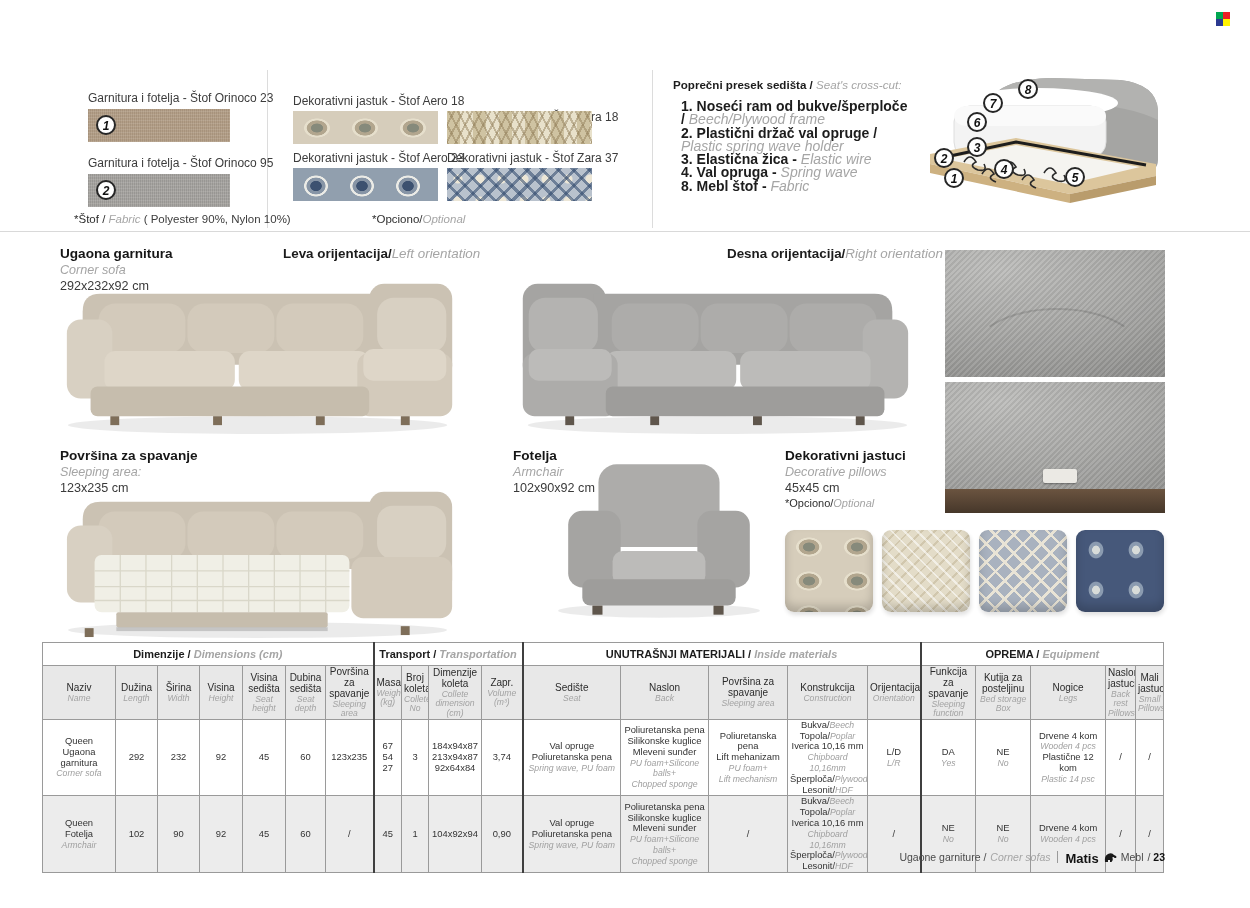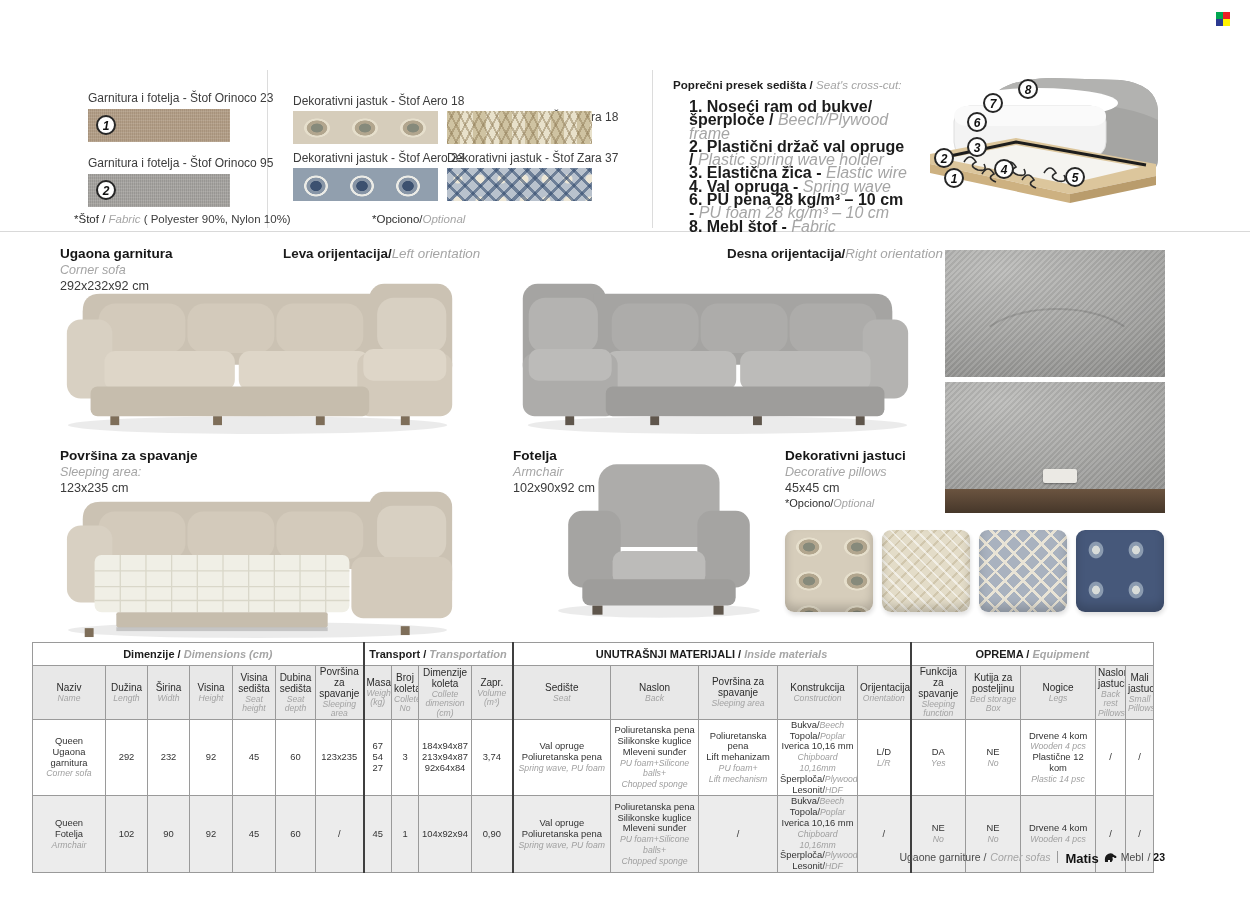--- a/index.html
+++ b/index.html
@@ -50,21 +50,21 @@
   .pat-trellis{background-color:#a9b2bf;background-image:
      repeating-linear-gradient(45deg,#e9e4d6 0 2.5px,transparent 2.5px 13px),
      repeating-linear-gradient(-45deg,#e9e4d6 0 2.5px,transparent 2.5px 13px);}
   .pat-navy{background-color:#46587a;background-image:
      radial-gradient(ellipse 15px 17px at 20px 20px,#d8dcd9 0 24%,#8b9bb0 28% 46%,#46587a 52%),
      repeating-linear-gradient(0deg,rgba(255,255,255,.08) 0 2px,transparent 2px 10px);
      background-size:40px 40px,auto;}
 
   
   .cc-title{font-size:11.6px;}
-  .cc-list{list-style:none;margin:16px;padding:0;font-size:16px;line-height:13.3px;}
+  .cc-list{list-style:none;margin:8px;padding:0;font-size:14px;line-height:13.3px;}
   .cc-list .b{font-weight:bold;}
   .diagram{position:absolute;left:920px;top:72px;width:245px;height:140px;}
 
   
   .ptitle{font-size:13.6px;font-weight:bold;color:#161616;line-height:17px;}
   .psub{font-size:12.6px;font-style:italic;color:#a5a5a5;line-height:16px;}
   .pdims{font-size:12.6px;color:#3a3a3a;line-height:17px;}
   .orient{font-size:13.4px;}
   .popt{font-size:11px;}
 
@@ -79,21 +79,21 @@
      repeating-linear-gradient(135deg,rgba(255,255,255,.07) 0 2px,rgba(0,0,0,.06) 2px 4px),
      radial-gradient(130% 100% at 25% 15%,#bdbdbb 0%,#a8a8a6 50%,#8f8f8d 100%);}
   .seam{position:absolute;left:12%;top:46%;width:76%;height:70%;border-radius:50%;
         border:2px solid transparent;border-top-color:rgba(0,0,0,.12);}
   .wood{position:absolute;left:0;right:0;bottom:0;height:24px;background:linear-gradient(#6b5440,#46372a);}
   .tag{position:absolute;right:40%;bottom:30px;width:34px;height:14px;background:#ebe9e4;border-radius:2px;
        box-shadow:0 1px 2px rgba(0,0,0,.35);}
   .pillow{position:absolute;width:88px;height:82px;border-radius:9px;box-shadow:inset 0 -6px 10px rgba(0,0,0,.18), 1px 3px 4px rgba(0,0,0,.12);}
 
   
-  table.spec{position:absolute;left:32px;top:642px;width:1121px;border-collapse:collapse;table-layout:fixed;
+  table.spec{position:absolute;left:42px;top:642px;width:1121px;border-collapse:collapse;table-layout:fixed;
      border:1px solid #4a4a4a;}
   table.spec th,table.spec td{border:1px solid #9a9a9a;padding:0 2px;text-align:center;vertical-align:middle;overflow:hidden;}
   th.grp{height:22px;font-size:11px;background:#fff;white-space:nowrap;}
   th.grp .b{font-weight:bold;}
   th.colh{height:50px;background:#e8e8e8;font-weight:normal;}
   .ct{font-size:10px;color:#2b2b2b;white-space:pre-line;line-height:11px;}
   .cs{font-size:8.6px;color:#a3a3a3;font-style:italic;white-space:pre-line;line-height:9.4px;margin-top:1px;}
   td.cell{font-size:9.4px;line-height:10.8px;color:#333;}
   tr.r1 td{height:62px;background:#fff;}
   tr.r2 td{height:56px;background:#ececec;}
@@ -152,21 +152,20 @@
 
   <div class="abs" style="left:673px;top:78px;width:250px">
     <div class="cc-title">
       <span class="b">Poprečni presek sedišta / </span><span class="it">Seat's cross-cut:</span>
     </div>
     <ul class="cc-list" style="margin-top:9px">
       <li><span class="b">1. Noseći ram od bukve/šperploče / </span><span class="it">Beech/Plywood frame</span></li>
       <li><span class="b">2. Plastični držač val opruge / </span><span class="it">Plastic spring wave holder</span></li>
       <li><span class="b">3. Elastična žica - </span><span class="it">Elastic wire</span></li>
       <li><span class="b">4. Val opruga - </span><span class="it">Spring wave</span></li>
-      <li><span class="b">6. PU pena 28 kg/m³ – 10 cm - </span><span class="it">PU foam 28 kg/m³ – 10 cm</span></li>
       <li><span class="b">8. Mebl štof - </span><span class="it">Fabric</span></li>
     </ul>
   </div>
 
   <div class="diagram">
     <svg viewBox="0 0 245 140" width="245" height="140">
       <path d="M70 30 Q78 8 130 6 L200 8 Q236 12 238 38 L238 88 Q238 100 222 102 L150 110 L148 40 Q120 34 92 38 Z" fill="#a5a5a3"></path>
       <path d="M70 30 Q78 8 130 6 L200 8 Q236 12 238 38 L238 48 Q200 30 150 34 L92 38 Z" fill="#b2b2b0"></path>
       <ellipse cx="118" cy="31" rx="80" ry="15" fill="#ffffff"></ellipse>
       <rect x="34" y="34" width="152" height="52" rx="16" fill="#f3f3f3" stroke="#dedede"></rect>

